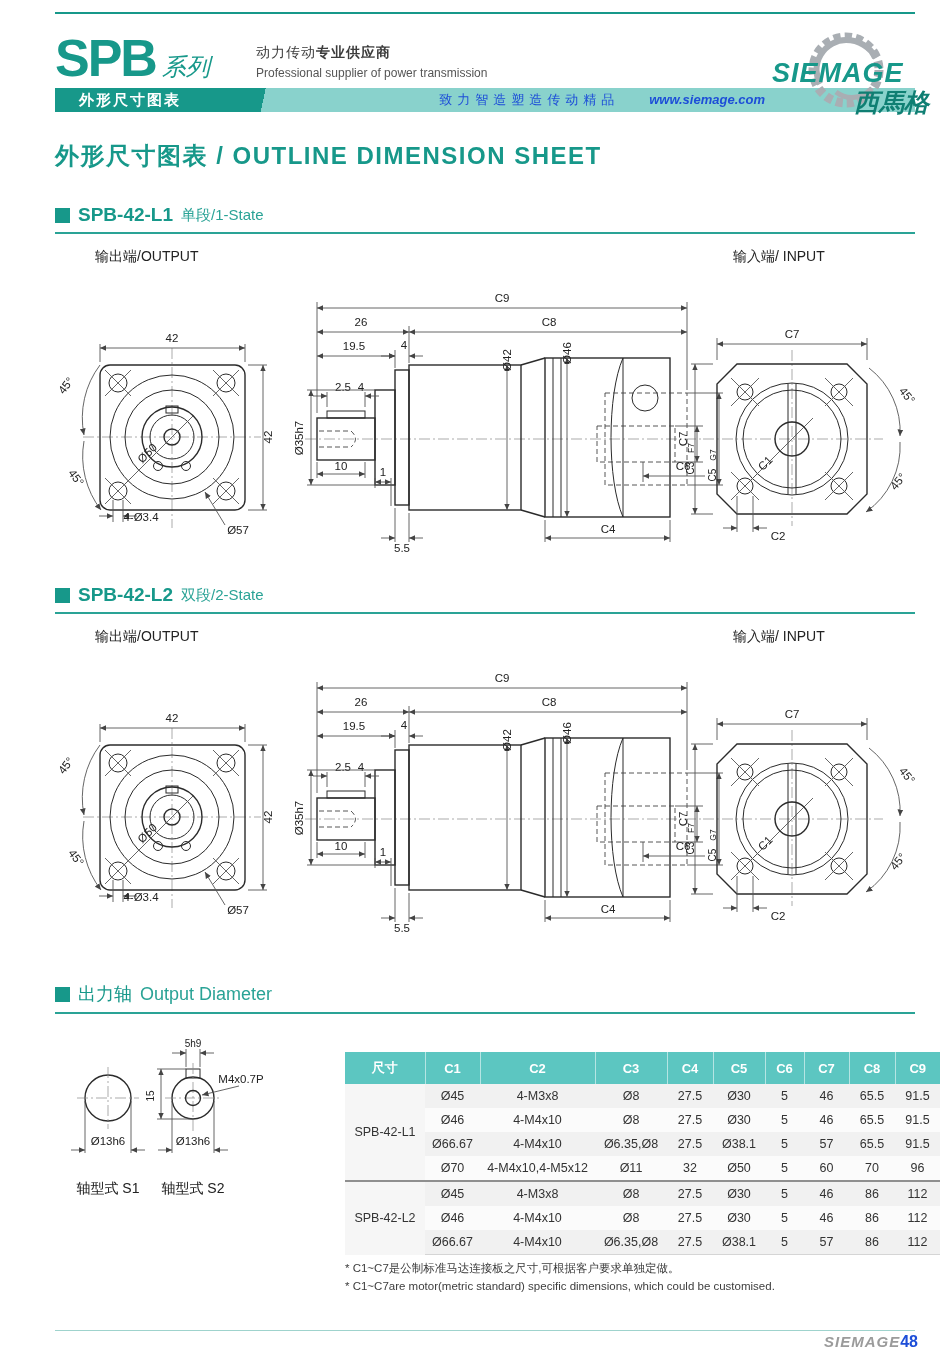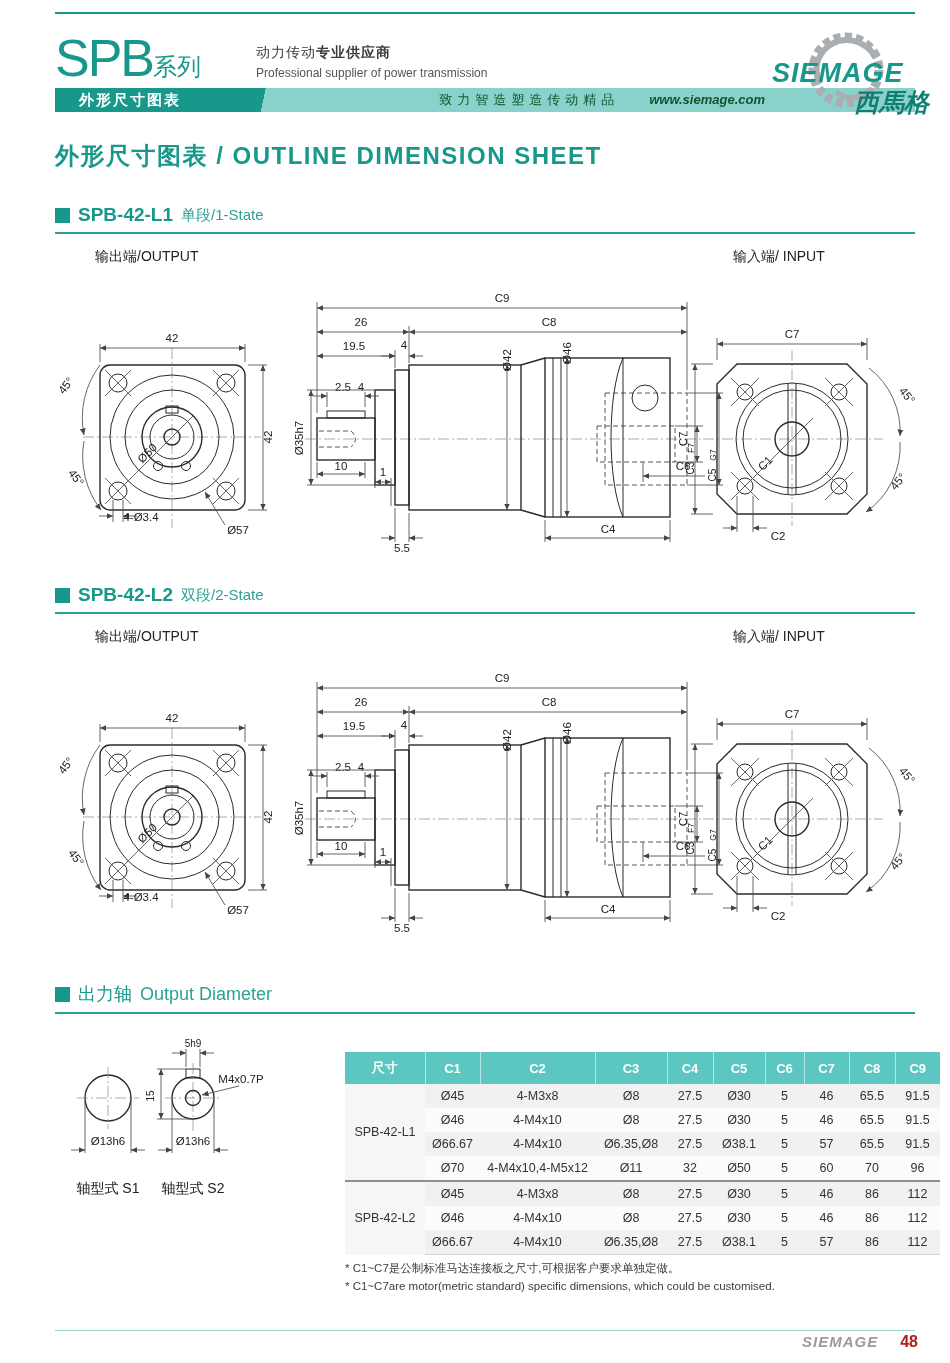--- a/index.html
+++ b/index.html
@@ -2,31 +2,31 @@
 <html><head>
 <meta charset="utf-8">
 <style>
   html,body{margin:0;padding:0;background:#e8e8e8;}
   .page{position:relative;width:950px;height:1363px;background:#ffffff;margin:0 auto;
         font-family:"Liberation Sans",sans-serif;overflow:hidden;}
   .abs{position:absolute;}
   
   .top-rule{position:absolute;left:55px;top:12px;width:860px;height:2px;background:#17988a;}
   .spb-logo{position:absolute;left:55px;top:34px;display:flex;align-items:flex-end;color:#17988a;}
-  .spb-logo .big{font-size:52px;font-weight:normal;letter-spacing:-2px;line-height:48px;}
-  .spb-logo .suffix{font-size:24px;line-height:30px;}
+  .spb-logo .big{font-size:52px;font-weight:bold;letter-spacing:-2px;line-height:48px;}
+  .spb-logo .suffix{font-size:24px;margin-left:6px;line-height:30px;font-style:italic;}
   .tagline{position:absolute;left:256px;top:44px;color:#3c3c3c;}
   .tagline .cn{font-size:14px;letter-spacing:1px;}
   .tagline .cn b{font-weight:bold;}
   .tagline .en{font-size:12px;color:#555;margin-top:4px;}
   .banner{position:absolute;left:55px;top:88px;width:860px;height:24px;display:flex;}
   .banner-left{width:168px;background:#17988a;color:#fff;font-weight:bold;font-size:15px;
                line-height:24px;padding-left:24px;letter-spacing:2px;}
   .banner-skew{width:34px;background:linear-gradient(102deg,#17988a 48%,#89d2cc 48%);}
-  .banner-right{flex:1;background:#89d2cc;color:#14532d;text-align:right;line-height:24px;
+  .banner-right{flex:1;background:#89d2cc;color:#1d4ed8;text-align:right;line-height:24px;
                 font-size:13px;padding-right:150px;white-space:nowrap;}
   .banner-right .slogan{letter-spacing:5px;margin-right:30px;}
   .banner-right .url{font-style:italic;font-weight:bold;letter-spacing:0;}
   .brand{position:absolute;left:762px;top:26px;width:168px;height:88px;}
   .brand .gear{position:absolute;left:38px;top:0;}
   .brand .name{position:absolute;left:10px;top:32px;font-size:27px;font-weight:bold;
                font-style:italic;color:#17988a;letter-spacing:1px;}
   .brand .cn{position:absolute;left:92px;top:60px;font-size:25px;font-style:italic;
              font-weight:bold;color:#0f7f73;}
   
@@ -58,21 +58,21 @@
   .dim-table tbody tr:nth-child(odd) td{background:#f1f1f1;}
   .dim-table tbody tr:nth-child(even) td{background:#fbfbfb;}
   .dim-table td.gname{background:#f6f6f6 !important;font-size:12.5px;}
   .dim-table tbody.g2 tr:first-child td{border-top:2px solid #8f8f8f;}
   .dim-table tbody:last-child tr:last-child td{border-bottom:1px solid #d5d5d5;}
   .notes{position:absolute;left:345px;top:1260px;font-size:11.5px;color:#3d3d3d;line-height:1.55;}
   
   .footer-rule{position:absolute;left:55px;top:1330px;width:860px;height:1px;background:#9fd3cd;}
   .footer{position:absolute;right:32px;top:1333px;display:flex;align-items:baseline;}
   .footer .fbrand{color:#9b9b9b;font-style:italic;font-weight:bold;font-size:15px;letter-spacing:1px;}
-  .footer .fpage{color:#b91c1c;font-weight:bold;font-size:16px;margin-left:22px;}
+  .footer .fpage{color:#1d4ed8;font-weight:bold;font-size:16px;margin-left:0;}
 </style>
 </head>
 <body>
 
 <div class="page">
 
   <div class="top-rule"></div>
 
   <div class="spb-logo">
     <span class="big">SPB</span>

